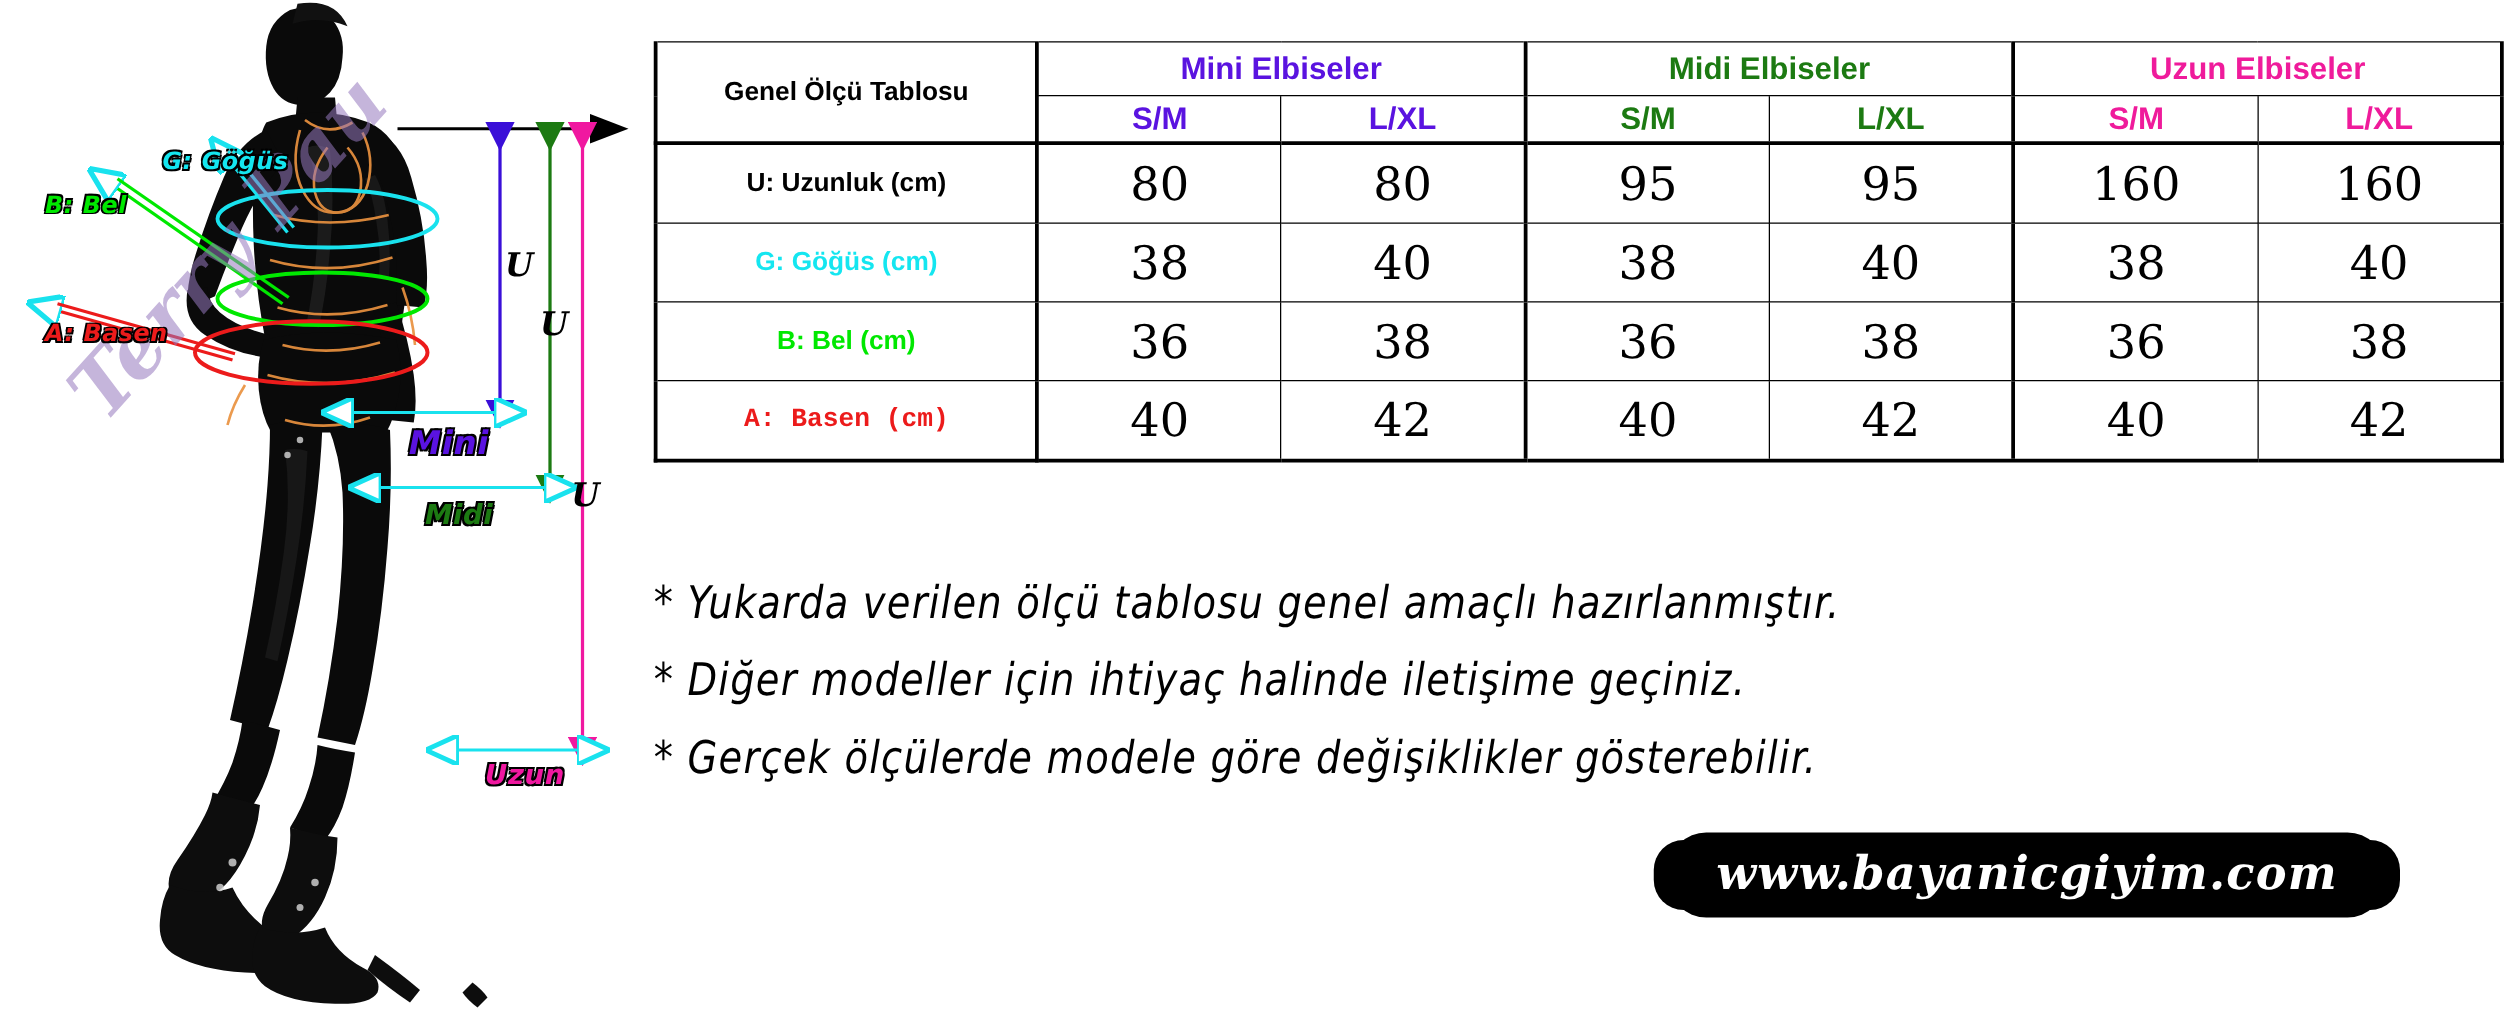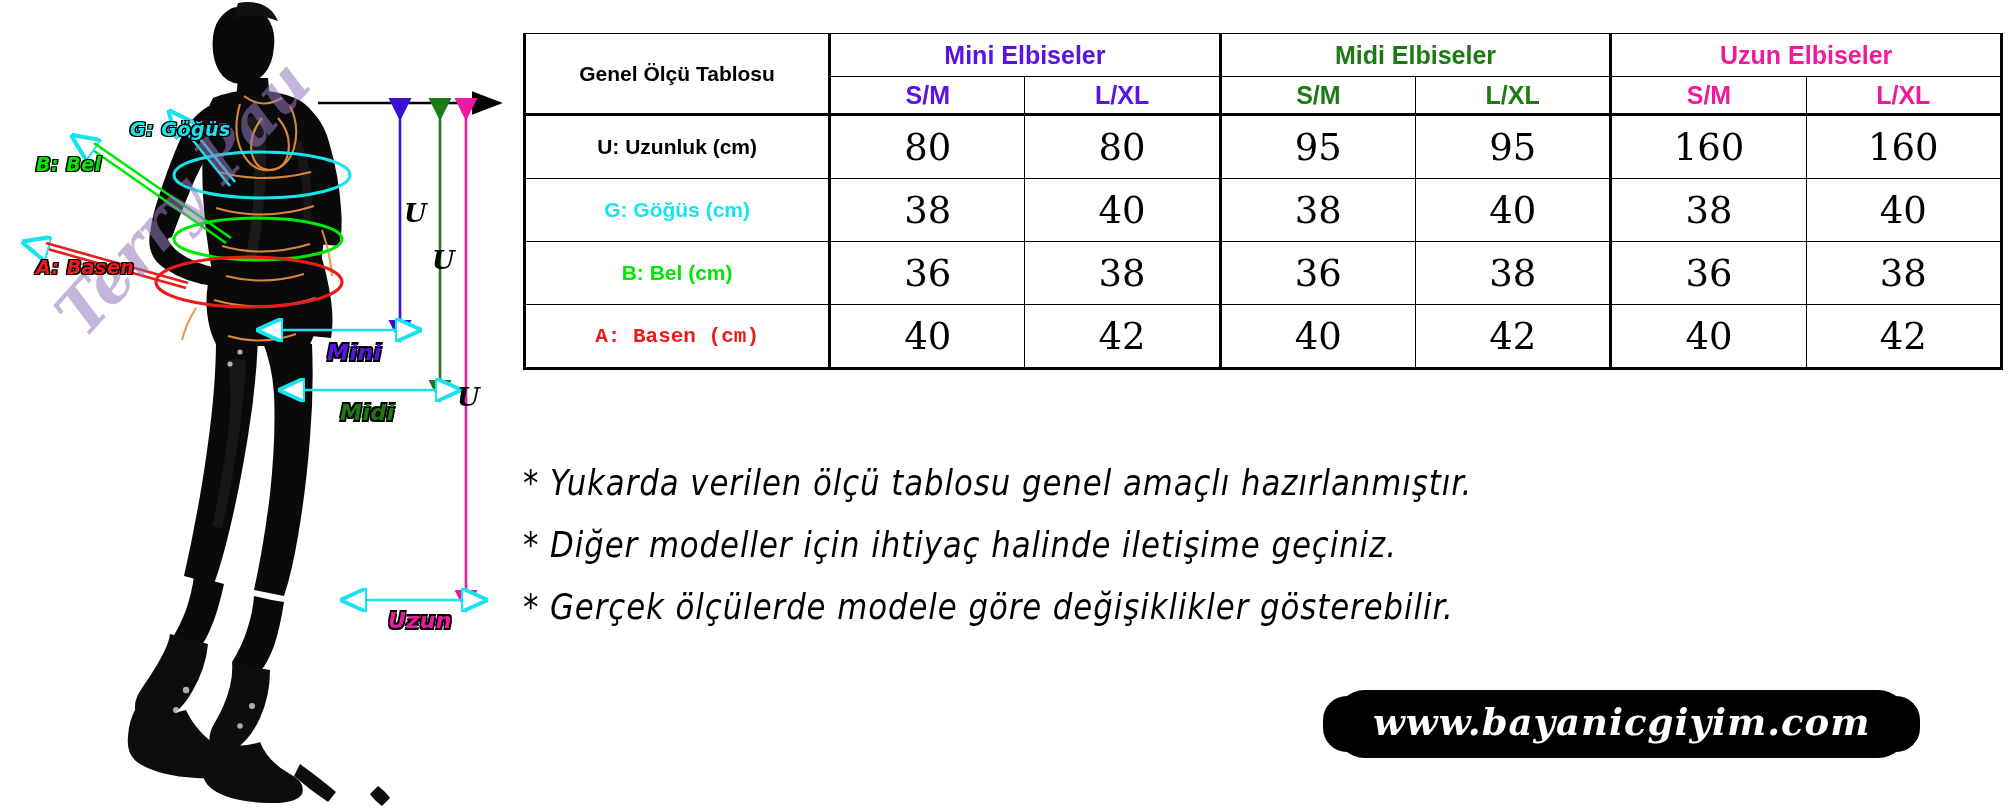--- a/index.html
+++ b/index.html
@@ -38,21 +38,21 @@
     font-weight: bold;
     font-style: italic;
     font-size: 19px;
     white-space: nowrap;
     letter-spacing: 0.5px;
     margin-top: 40px;
   }
   .anno-gogus { color: #14e6f0; text-shadow: -1.4px -1.4px 0 #000, 1.4px -1.4px 0 #000, -1.4px 1.4px 0 #000, 1.4px 1.4px 0 #000; }
   .anno-bel   { color: #00e800; text-shadow: -1.4px -1.4px 0 #000, 1.4px -1.4px 0 #000, -1.4px 1.4px 0 #000, 1.4px 1.4px 0 #000; }
   .anno-basen { color: #ec1b1b; text-shadow: -1.4px -1.4px 0 #000, 1.4px -1.4px 0 #000, -1.4px 1.4px 0 #000, 1.4px 1.4px 0 #000; }
-  .anno-mini  { color: #5a13e0; text-shadow: -1.6px -1.6px 0 #000, 1.6px -1.6px 0 #000, -1.6px 1.6px 0 #000, 1.6px 1.6px 0 #000; font-size: 22px; text-align: center; }
+  .anno-mini  { color: #5a13e0; text-shadow: -1.6px -1.6px 0 #000, 1.6px -1.6px 0 #000, -1.6px 1.6px 0 #000, 1.6px 1.6px 0 #000; font-size: 26px; text-align: center; }
   .anno-midi  { color: #1c7a12; text-shadow: -1.6px -1.6px 0 #000, 1.6px -1.6px 0 #000, -1.6px 1.6px 0 #000, 1.6px 1.6px 0 #000; font-size: 22px; }
   .anno-uzun  { color: #f018a0; text-shadow: -1.6px -1.6px 0 #000, 1.6px -1.6px 0 #000, -1.6px 1.6px 0 #000, 1.6px 1.6px 0 #000; font-size: 22px; }
 
   .u-mark {
     position: absolute;
     font-family: "DejaVu Serif", serif;
     font-style: italic;
     font-weight: bold;
     font-size: 26px;
     color: #000;
@@ -155,21 +155,21 @@
     letter-spacing: 1px;
     line-height: 62px;
     white-space: nowrap;
     transform: scaleX(0.95);
     transform-origin: left center;
   }
 
   #site-banner {
     position: absolute;
     left: 824px;
-    top: 694px;
+    top: 670px;
     background: #000;
     border-radius: 26px;
     padding: 6px 34px 10px 34px;
     box-shadow:
       0 0 0 4px #000,
       18px 0 0 -2px #000,
       -18px 0 0 -2px #000;
   }
   #site-banner-text {
     font-family: "DejaVu Serif", serif;

